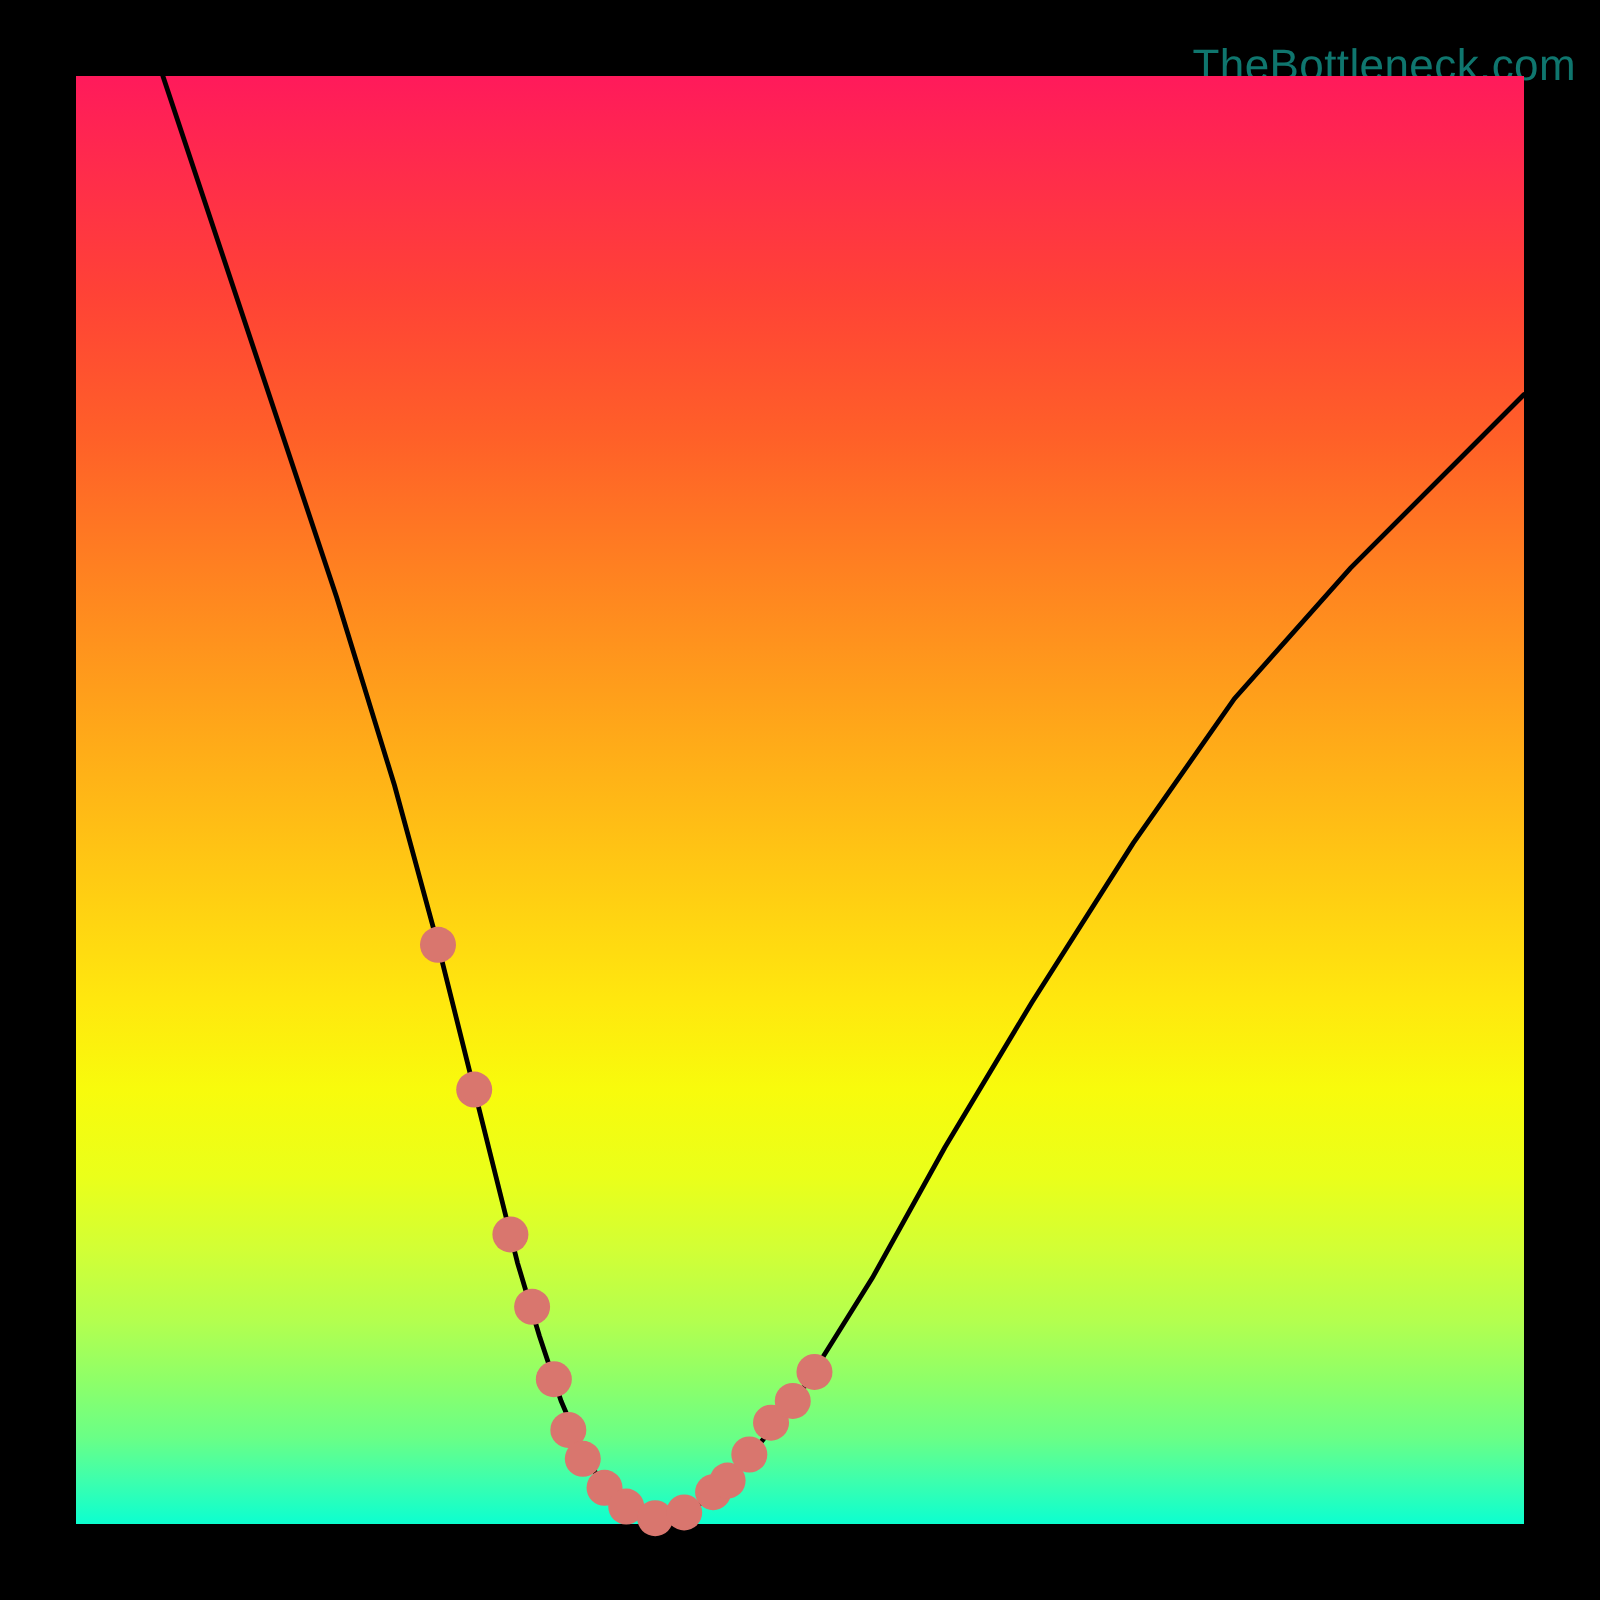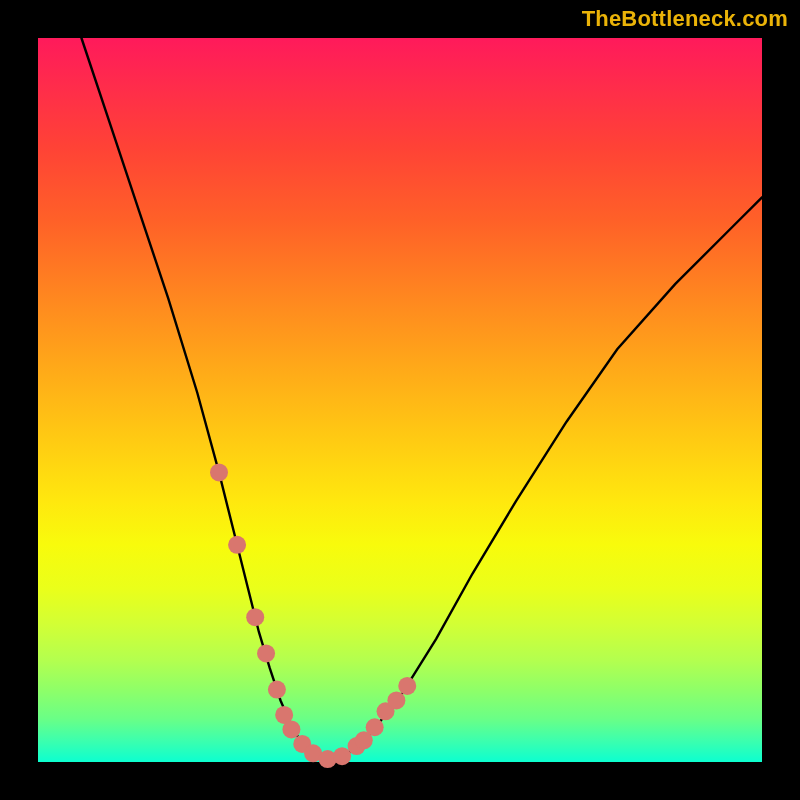--- a/index.html
+++ b/index.html
@@ -38,25 +38,25 @@
       #d2ff35 81%,
       #b3ff4f 86%,
       #8fff68 90%,
       #6aff86 94%,
       #3dffad 97%,
       #0cffd0 100%
     );
   }
   .watermark {
     position: absolute;
-    top: 6px;
+    top: 20px;
     right: 12px;
-    color: #eab308;
+    color: #0f766e;
     font-size: 22px;
-    font-weight: 700;
+    font-weight: 400;
     letter-spacing: 0.2px;
     user-select: none;
   }
   svg.curve {
     position: absolute;
     left: 0;
     top: 0;
     width: 724px;
     height: 724px;
     overflow: visible;

